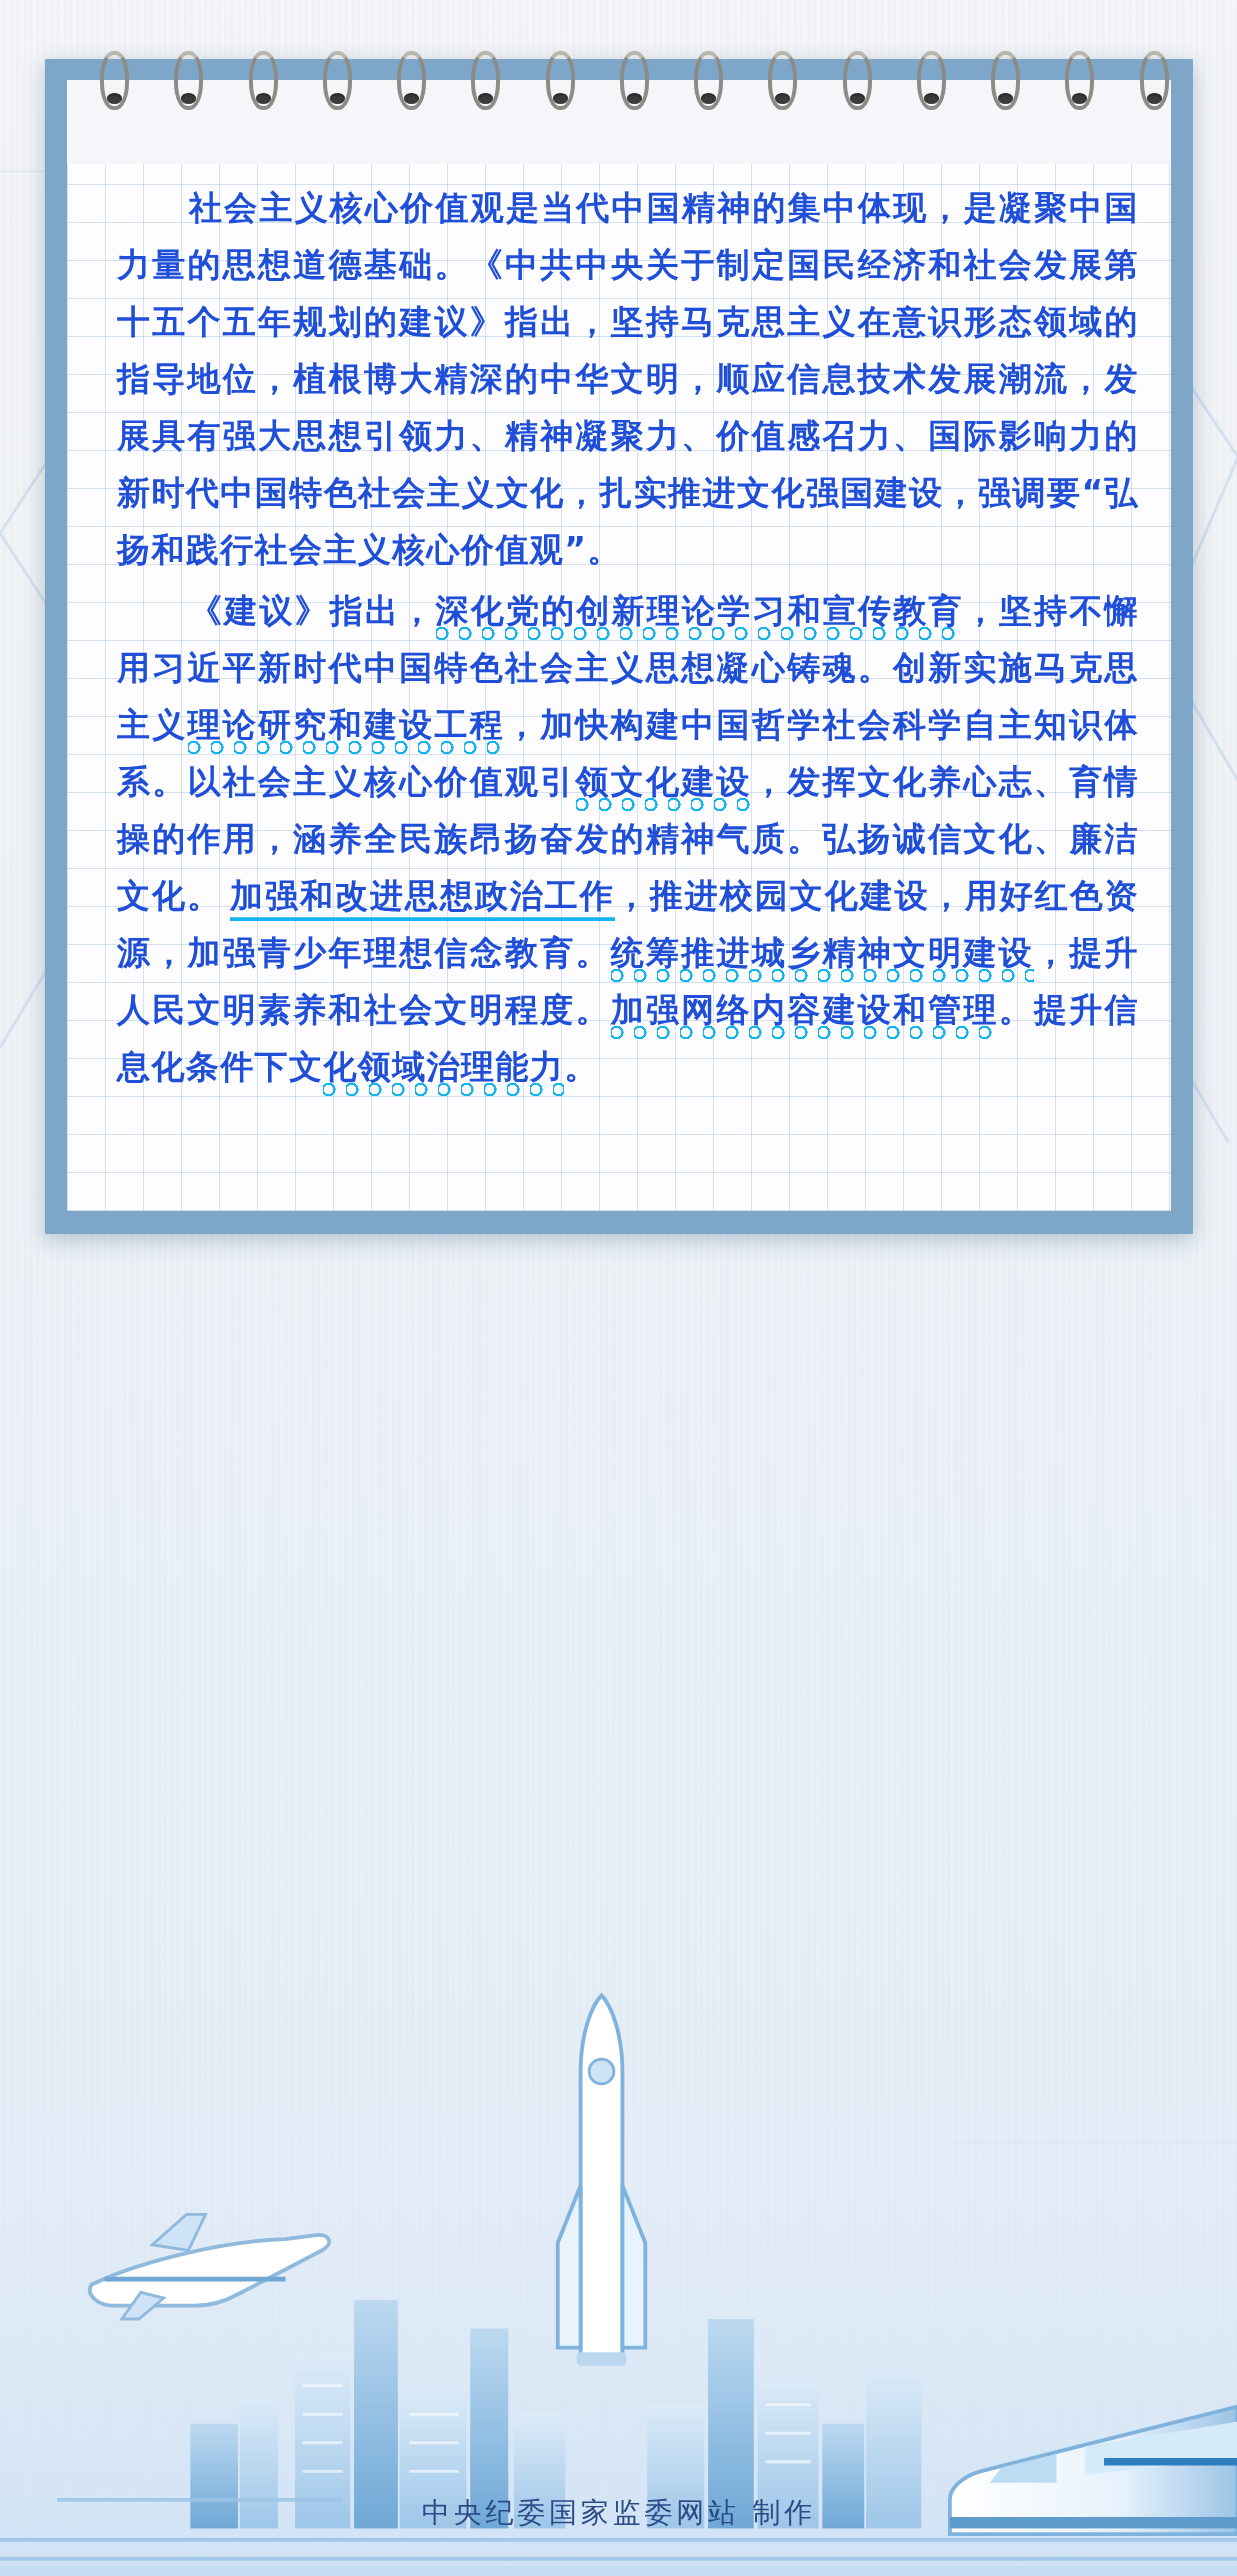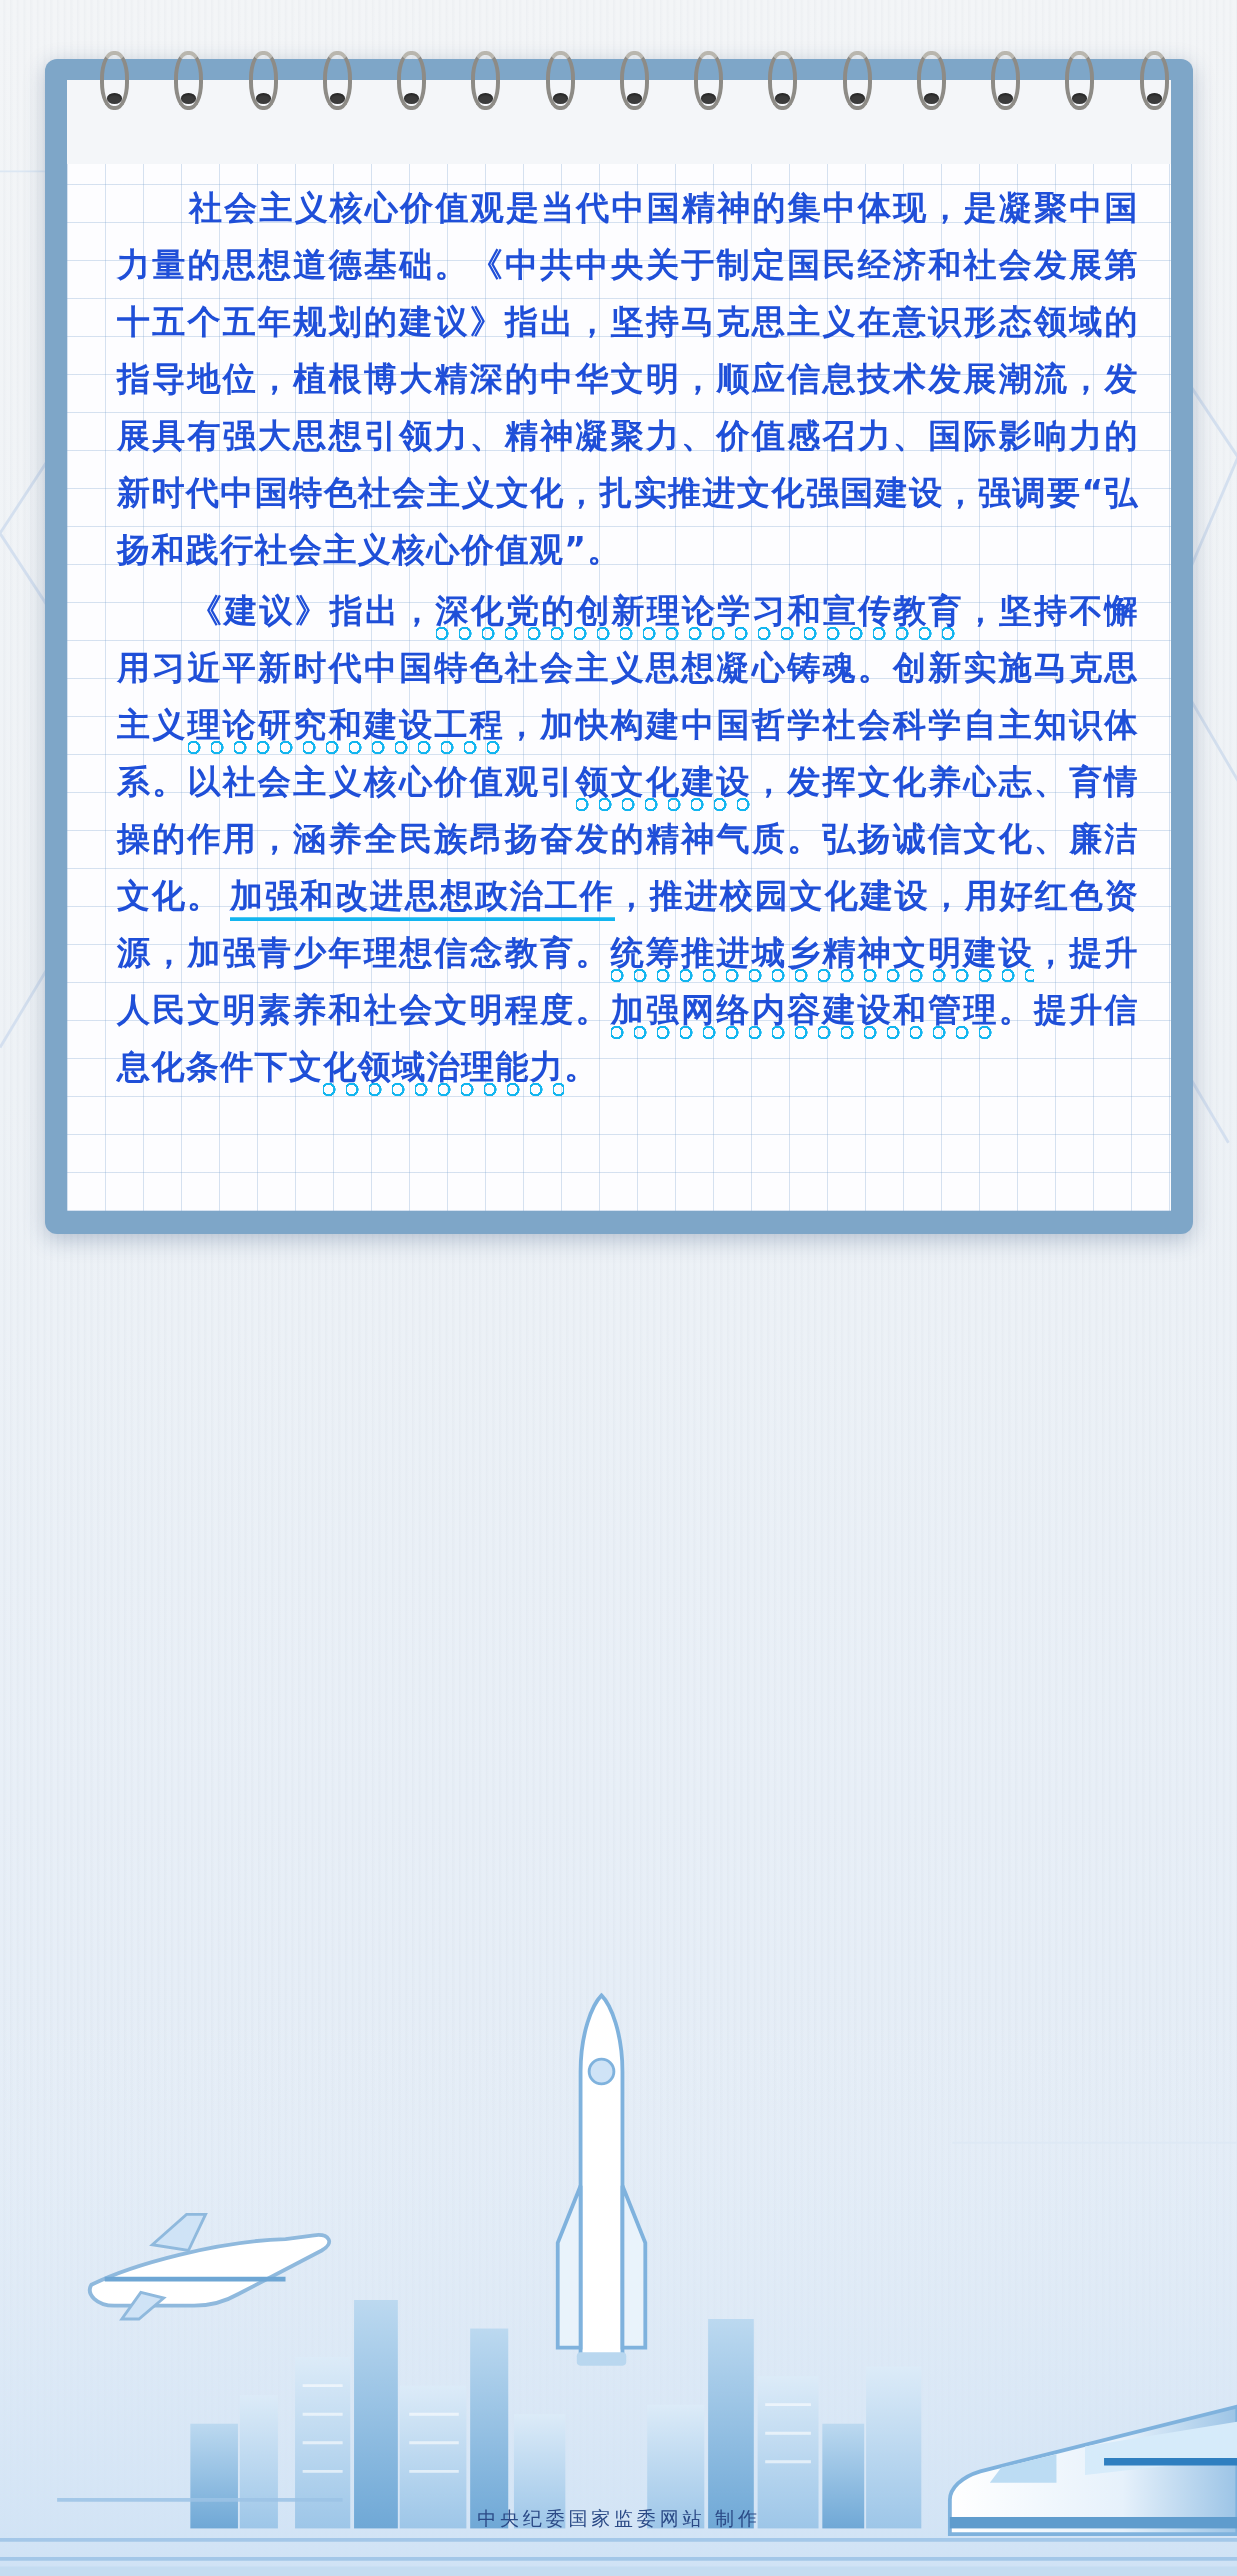--- a/index.html
+++ b/index.html
@@ -25,21 +25,21 @@
       rgba(150,160,175,0.06) 3.8px,
       rgba(255,255,255,0) 6.7px);
   }
   .bg-lines{position:absolute;inset:0;}
   
   #notepad{
     position:absolute;
     left:45px;top:59px;
     width:1148px;height:1175px;
     background:#7ea6c8;
-    border-radius:12px;
+    border-radius:1px;
     box-shadow:0 5.7px 21px rgba(40,70,110,.28);
   }
   #notepad-inner{
     position:absolute;
     left:22px;top:21px;right:22px;bottom:23px;
     background:#fbfcfe;
   }
   
   #paper{
     position:absolute;
@@ -111,21 +111,21 @@
   }
   
   #illu{
     position:absolute;left:0;right:0;bottom:0;height:1342px;
     pointer-events:none;
   }
   #footer{
     position:absolute;left:0;right:0;bottom:44px;
     text-align:center;
     color:#2b4a86;
-    font-size:19px;
+    font-size:28px;
     letter-spacing:3.8px;
     font-family:"DejaVu Sans","Liberation Sans",sans-serif;
   }
 </style>
 </head>
 <body>
 
 <div id="bg">
   <svg class="bg-lines" viewBox="0 0 1300 2706" preserveAspectRatio="none">
     <g stroke="#cfdced" stroke-width="3" fill="none" opacity="0.85">

